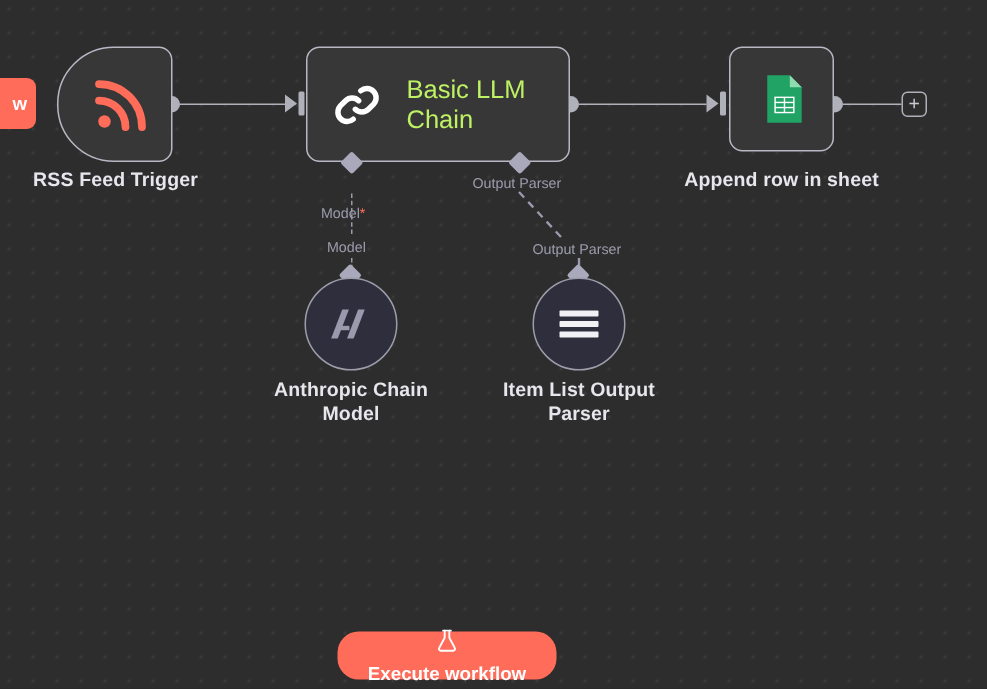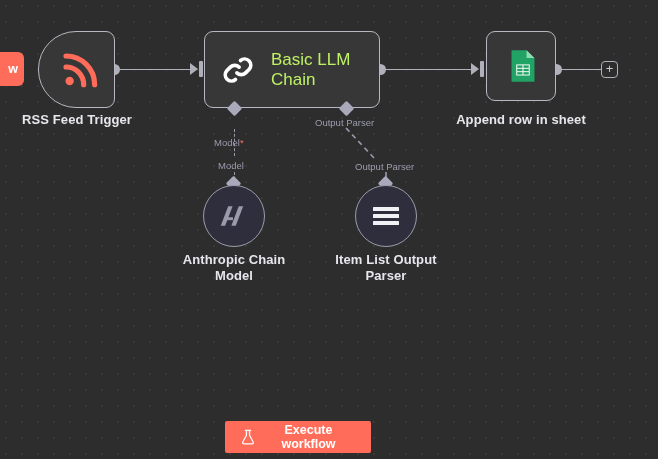--- a/index.html
+++ b/index.html
@@ -181,32 +181,33 @@
     padding-right: 6px;
     box-sizing: border-box;
   }
 
   
   #execute-btn {
     position: absolute;
     left: 225px; top: 421px;
     width: 146px; height: 32px;
     background: #ff6d5a;
-    border-radius: 2px;
+    border-radius: 14px;
     border: none;
     color: #ffffff;
     font-size: 12.5px;
     font-weight: bold;
     font-family: "Liberation Sans", sans-serif;
     display: flex;
     align-items: center;
     justify-content: center;
     gap: 7px;
     cursor: pointer;
     padding: 16px;
+    flex-direction: column;
   }
 </style>
 </head>
 <body>
 
 <div id="canvas">
 
   <div id="new-button">
     <span>w</span>
   </div>

